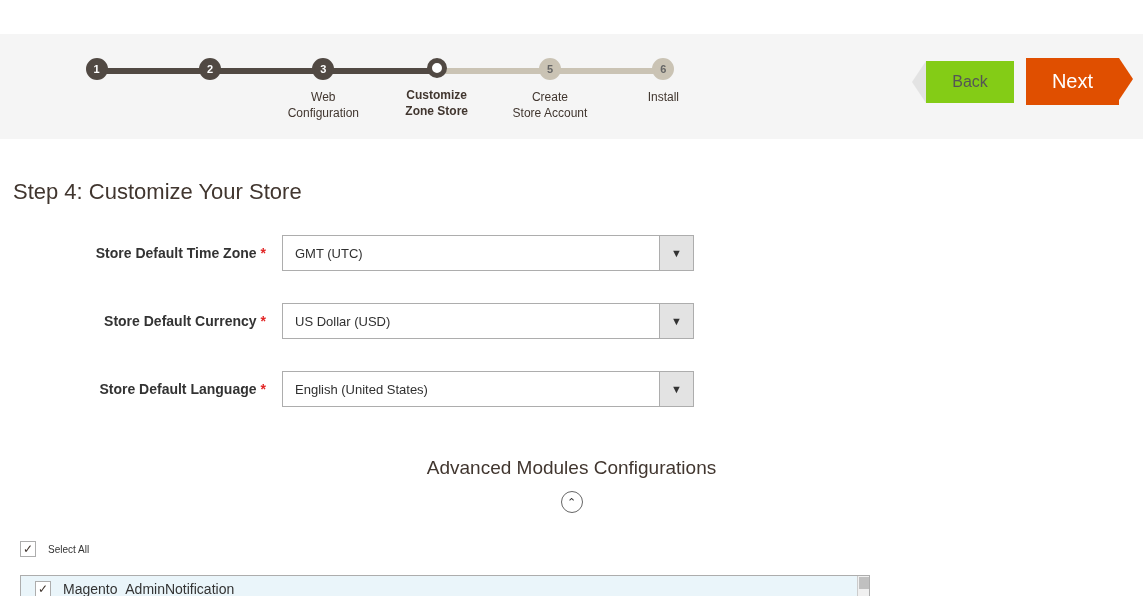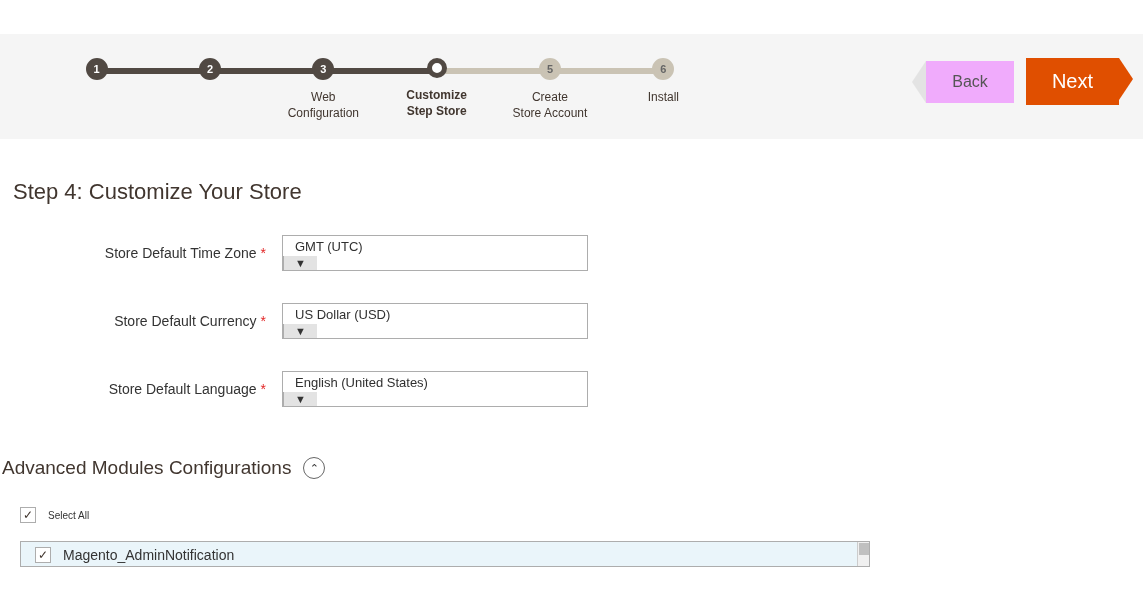--- a/index.html
+++ b/index.html
@@ -22,21 +22,21 @@
   }
   .nav-buttons {
     position: absolute;
     right: 24px;
     top: 24px;
     display: flex;
     gap: 12px;
     align-items: center;
   }
   .btn-back {
-    background: #f0abfc;
+    background: #84cc16;
     color: #555;
     padding: 12px 26px;
     font-size: 16px;
     border: none;
     cursor: pointer;
     position: relative;
   }
   .btn-back::before {
     content: '';
     position: absolute;
@@ -125,31 +125,30 @@
   .form-row {
     display: flex;
     align-items: center;
     margin-bottom: 32px;
   }
   .form-label {
     width: 280px;
     text-align: right;
     padding-right: 16px;
     font-size: 14px;
-    font-weight: normal;
+    font-weight: bold;
     color: #333;
   }
   .form-label .req { color: #e22626; margin-left: 4px;}
   .select-wrap {
     display: flex;
     border: 1px solid #adadad;
-    width: 306px;
+    width: 412px;
     height: 36px;
     background: #fff;
-    flex-direction: column;
   }
   .select-value {
     flex: 1;
     padding: 0 12px;
     display: flex;
     align-items: center;
     font-size: 13px;
     color: #303030;
   }
   .select-btn {
@@ -164,20 +163,21 @@
   }
 
   .section-heading {
     font-size: 19px;
     color: #41362f;
     margin-top: 50px;
     margin-bottom: 28px;
     display: flex;
     align-items: center;
     gap: 12px;
+    flex-direction: column;
   }
   .collapse-btn {
     width: 22px; height: 22px;
     border: 1px solid #666;
     border-radius: 50%;
     background: none;
     display: inline-flex;
     align-items: center; justify-content: center;
     cursor: pointer;
     font-size: 11px;
@@ -256,21 +256,21 @@
         <div class="step-circle">2</div>
       </div>
       <div class="step done">
         <div class="step-circle">3</div>
         <div class="step-label">Web
 Configuration</div>
       </div>
       <div class="step current">
         <div class="step-circle"></div>
         <div class="step-label">Customize
-Step Store</div>
+Zone Store</div>
       </div>
       <div class="step pending">
         <div class="step-circle">5</div>
         <div class="step-label">Create
 Store Account</div>
       </div>
       <div class="step pending">
         <div class="step-circle">6</div>
         <div class="step-label">Install</div>
       </div>

